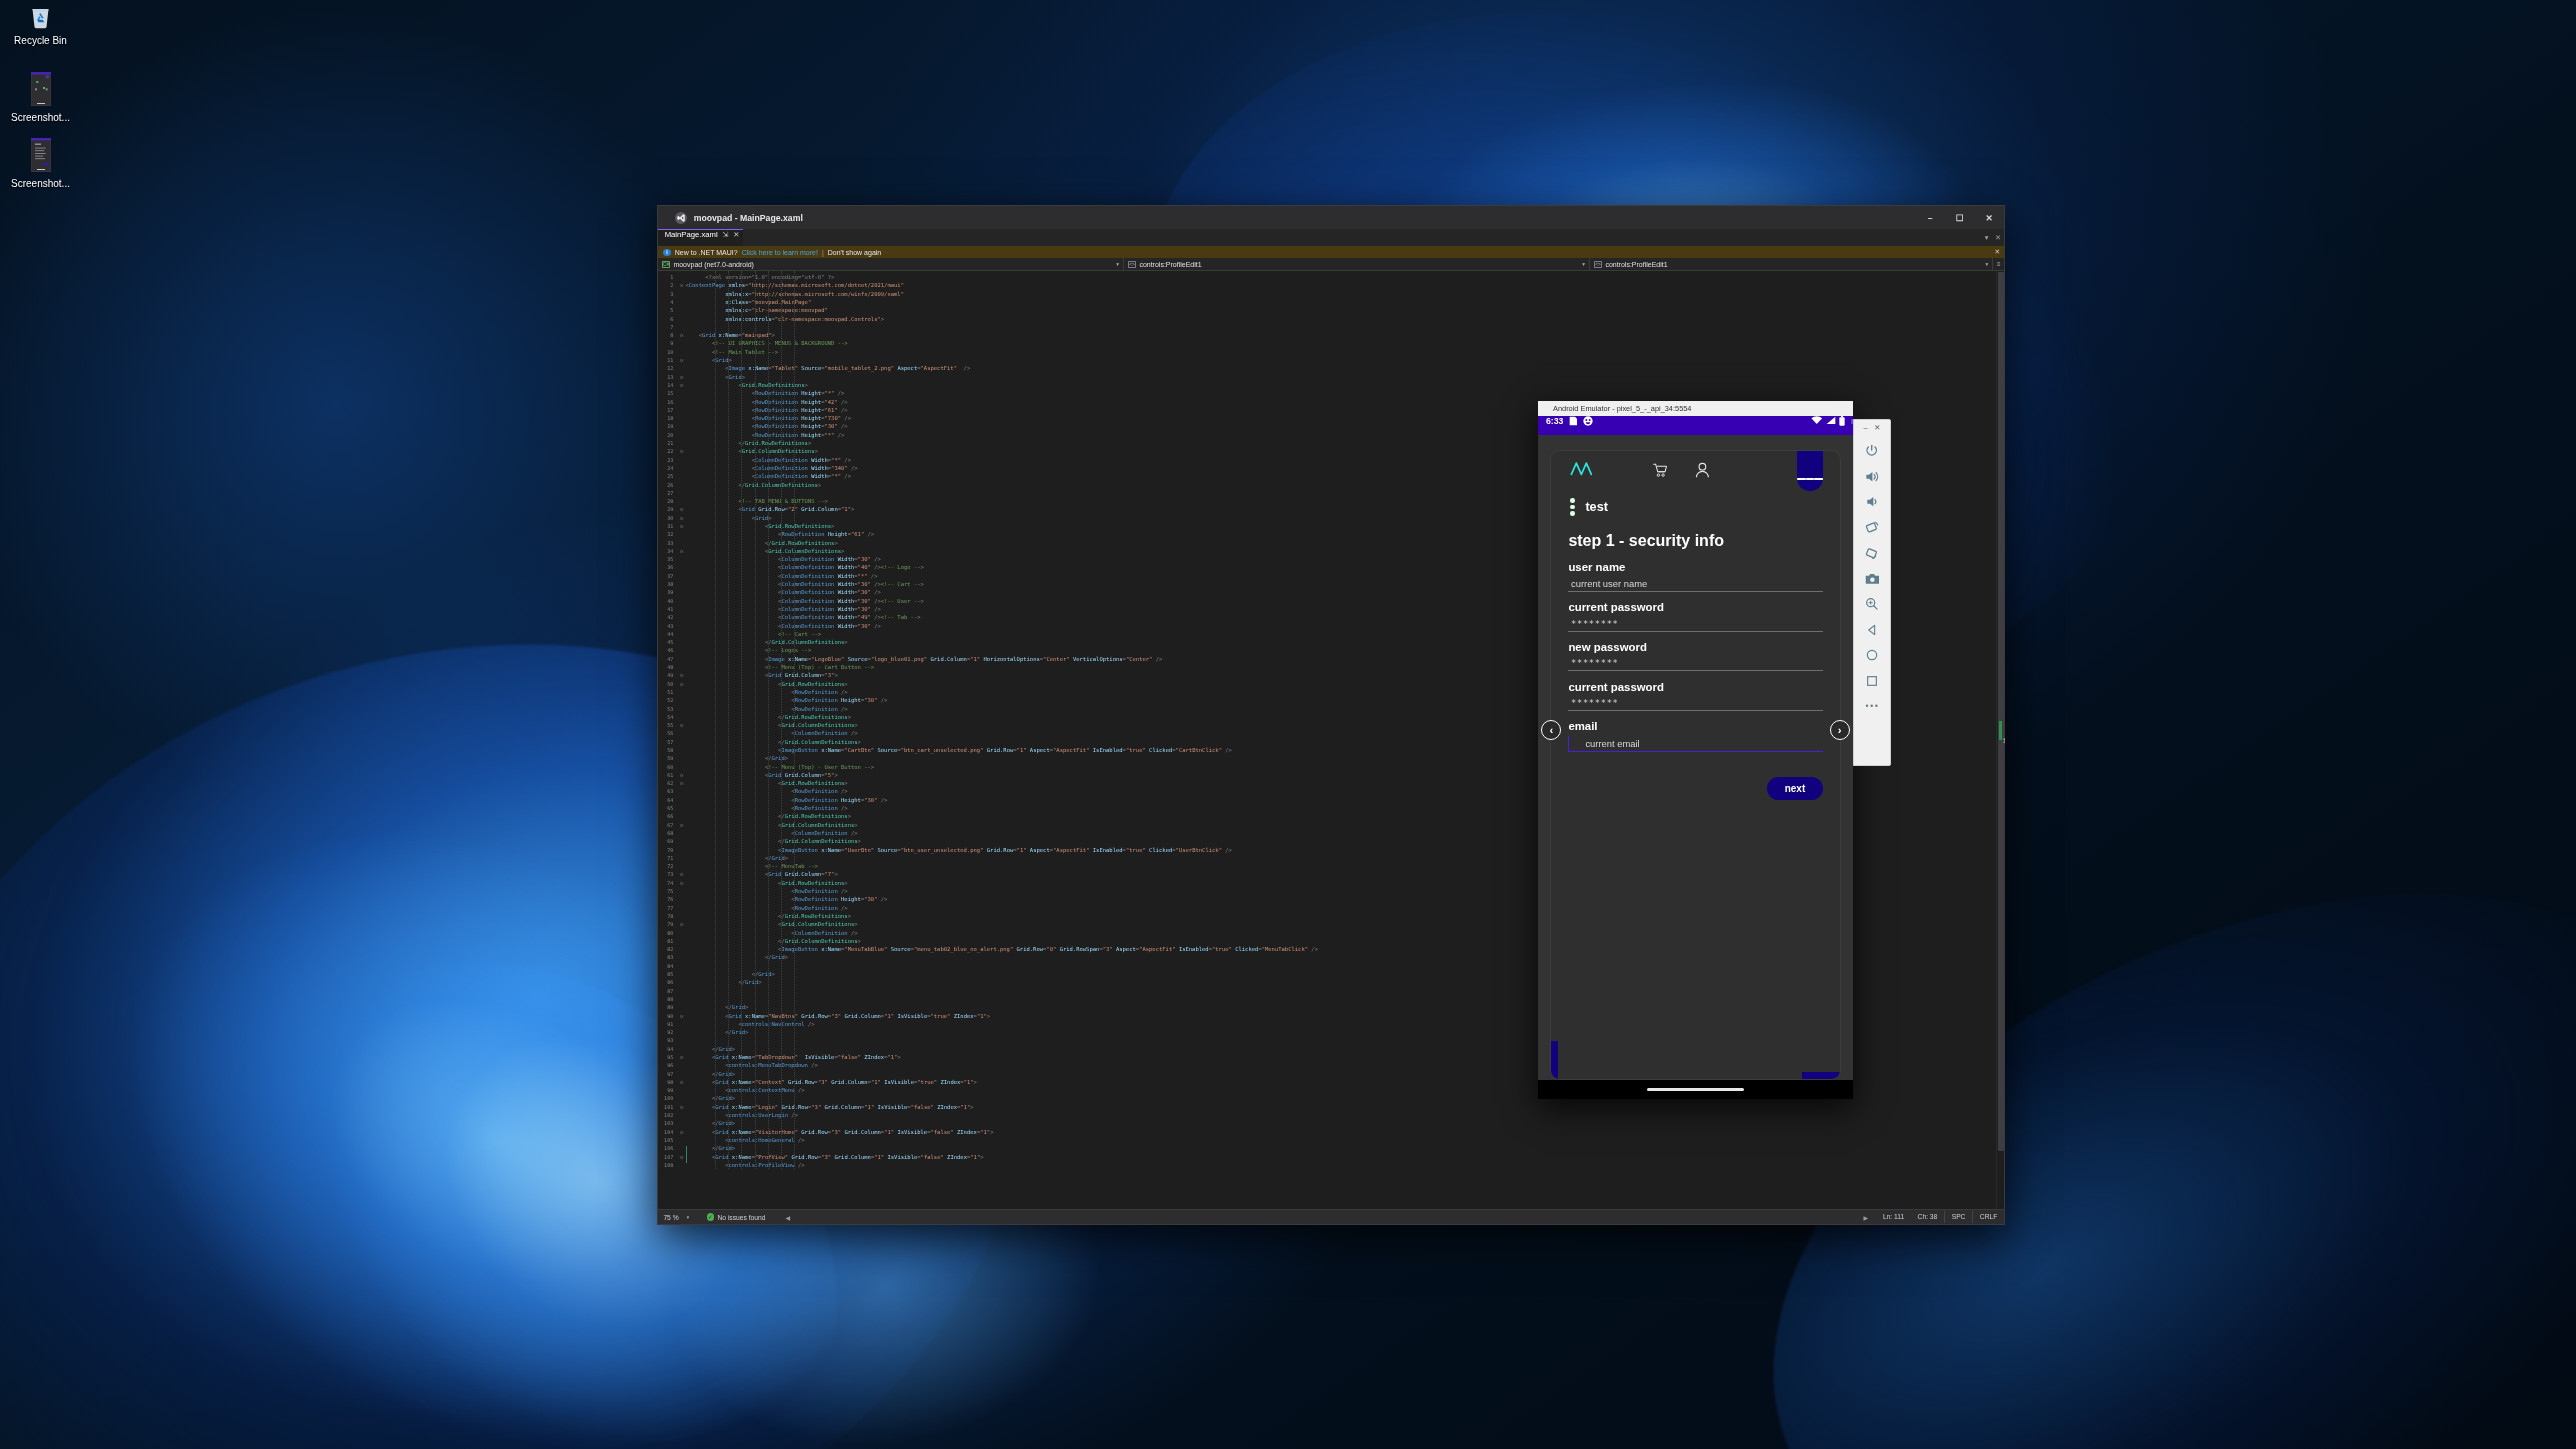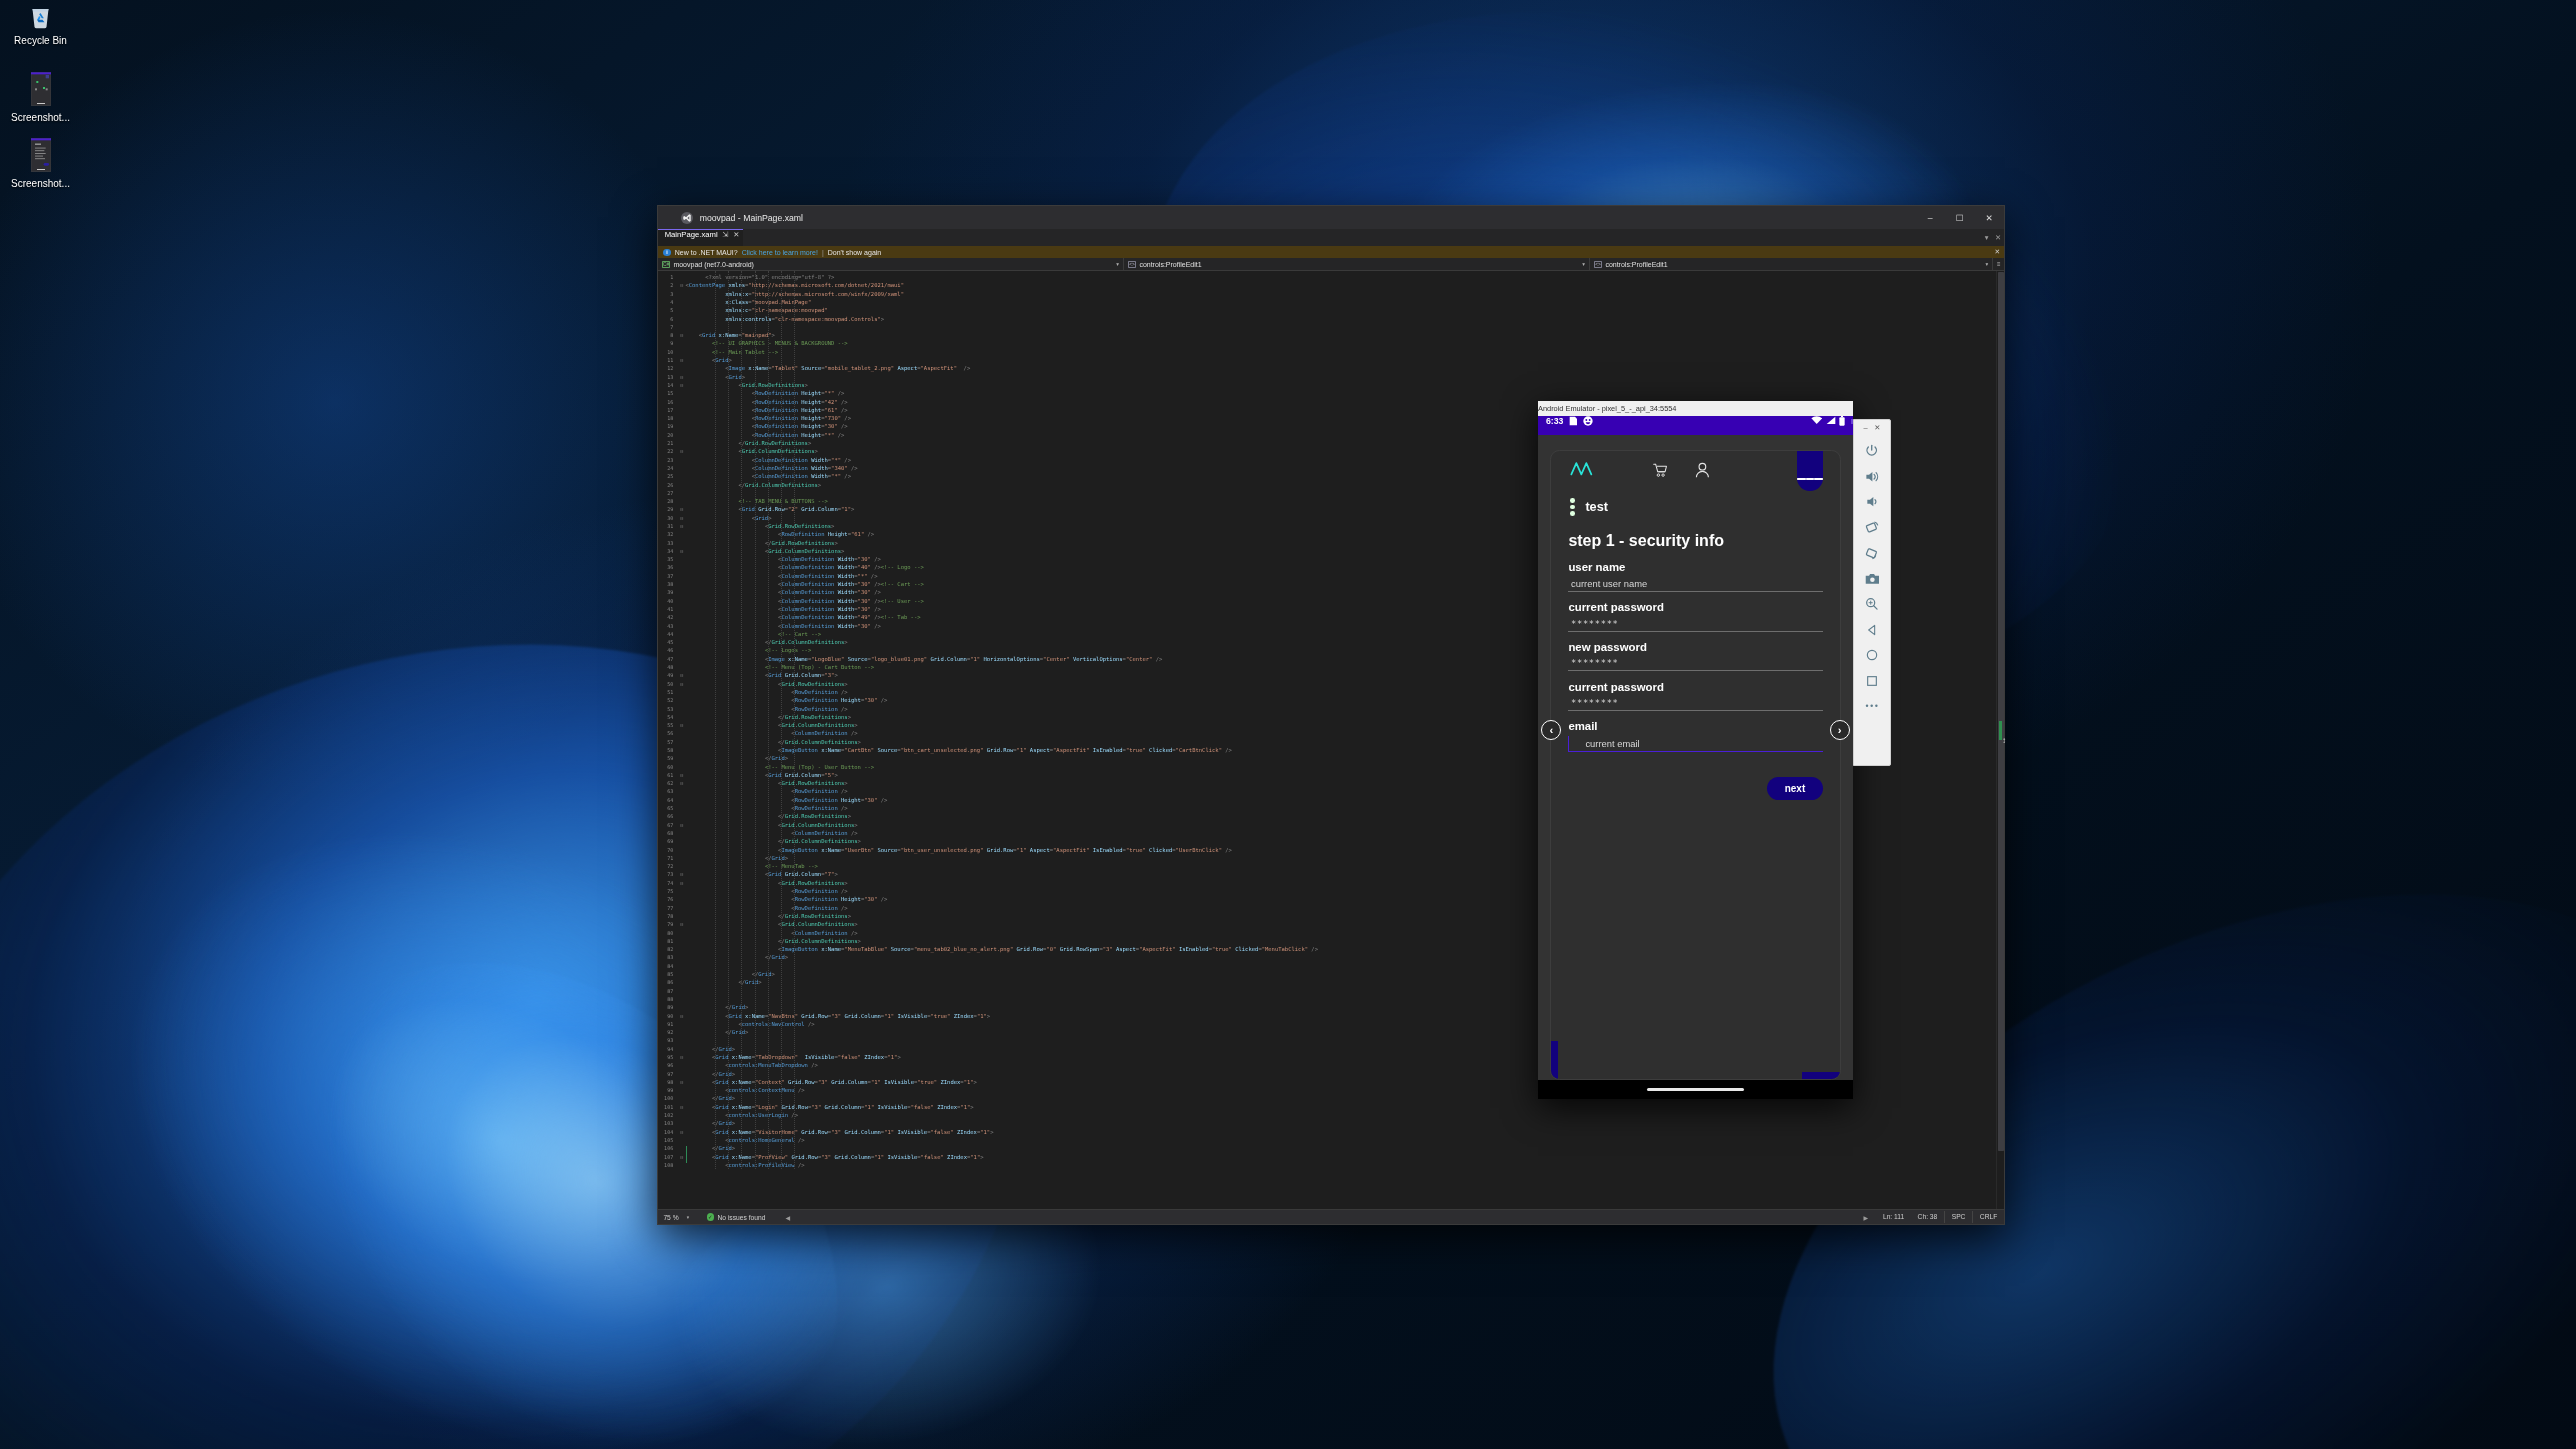--- a/index.html
+++ b/index.html
@@ -84,22 +84,23 @@
     border: 0.7px solid #3b3b3b;
     box-shadow: 0 12px 40px rgba(0,0,0,0.75);
     font-size: 8px;
     color: #d4d4d4;
     overflow: hidden;
   }
   #vs-titlebar {
     height: 23px;
     background: #2d2d30;
     display: flex; align-items: center;
-    padding-left: 23px;
+    padding-left: 17px;
     position: relative;
+    font-weight: bold;
   }
   #vs-logo {
     width: 12px; height: 12px; margin-right: 6.7px; flex: 0 0 auto;
   }
   #vs-title { font-size: 8.7px; color: #e8e8e8; }
   .win-btns { position: absolute; right: 0; top: 0; height: 23px; display: flex; }
   .win-btn {
     width: 29.5px; height: 23px; display: flex; align-items: center; justify-content: center;
     color: #d8d8d8; font-size: 8.7px;
   }
@@ -240,21 +241,21 @@
   
   #emu {
     position: absolute;
     left: 1538px; top: 401px;
     width: 315px; height: 698px;
     background: #2b2b2b;
     box-shadow: 0 9.4px 32px rgba(0,0,0,0.8);
   }
   #emu-title {
     height: 14.8px; background: #f0f0f0; color: #303030;
-    font-size: 7.4px; display: flex; align-items: center; padding-left: 0;
+    font-size: 7.4px; display: flex; align-items: center; padding-left: 15px;
   }
   #emu-screen {
     position: relative;
     height: calc(100% - 14.8px);
     background: #000;
     overflow: hidden;
   }
   #emu-statusbar {
     height: 19px; background: #3700b3;
     display: flex; align-items: flex-start; padding: 0 8px;

